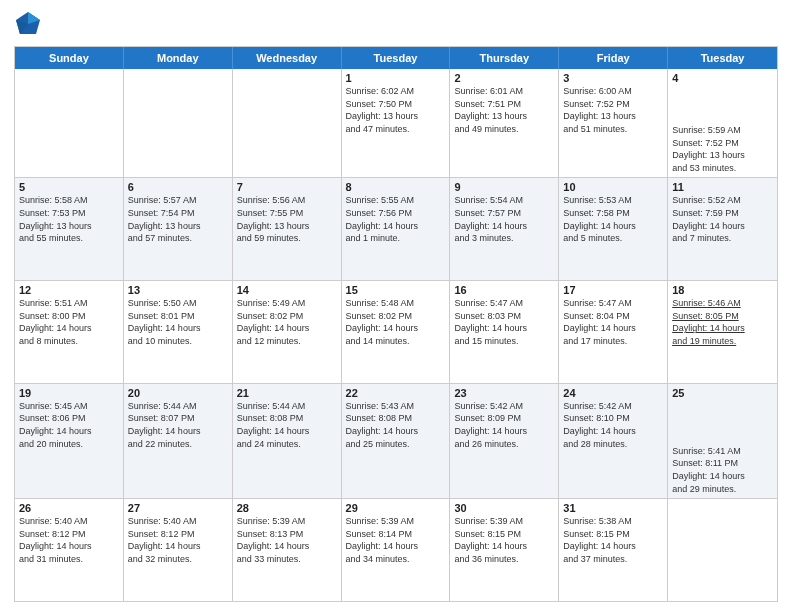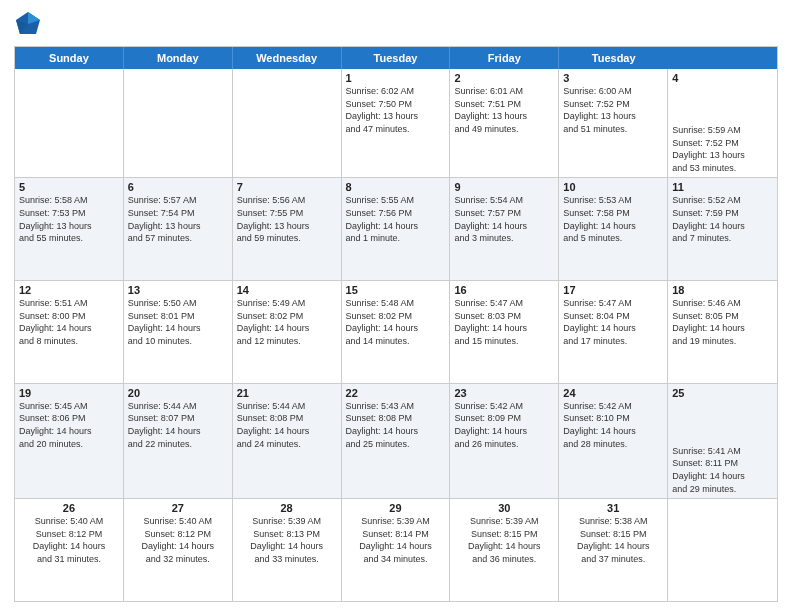--- a/index.html
+++ b/index.html
@@ -76,21 +76,21 @@
       flex: 1;
       display: flex;
       flex-direction: column;
     }
     .cal-row {
       display: grid;
       grid-template-columns: repeat(7, 1fr);
       flex: 1;
       border-bottom: 1px solid #ccc;
     }
-    .cal-row:last-child { border-bottom: none; text-align: center; }
+    .cal-row:last-child { border-bottom: none; }
     .cal-cell {
       border-right: 1px solid #ccc;
       padding: 3px 4px;
       vertical-align: top;
       font-size: 9.5px;
       color: #333;
       background: #fff;
     }
     .cal-cell:last-child { border-right: none; }
     .cal-cell.alt-bg { background: #f0f4f8; }
@@ -128,20 +128,21 @@
       <div class="cal-subtitle"></div>
     </div>
   </div>
 
   <div class="calendar">
     <div class="cal-header-row">
     <div class="cal-header-cell">Sunday</div>
         <div class="cal-header-cell">Monday</div>
         <div class="cal-header-cell">Wednesday</div>
         <div class="cal-header-cell">Tuesday</div>
+        <div class="cal-header-cell">Thursday</div>
         <div class="cal-header-cell">Friday</div>
         <div class="cal-header-cell">Tuesday</div>
       </div>
     <div class="cal-body">
     <div class="cal-row">
           <div class="cal-cell"></div>
           <div class="cal-cell"></div>
           <div class="cal-cell"></div>
           <div class="cal-cell">
             <span class="day-num">1</span>
@@ -261,21 +262,21 @@
           </div>
           <div class="cal-cell">
             <span class="day-num">17</span>
             <div class="cell-info" style="white-space: pre-line;">Sunrise: 5:47 AM
 Sunset: 8:04 PM
 Daylight: 14 hours
 and 17 minutes.</div>
           </div>
           <div class="cal-cell">
             <span class="day-num">18</span>
-            <div class="cell-info" style="white-space: pre-line;">Sunrise: 5:46 AM
+            <div class="cell-info" style="white-space: pre-line; text-decoration: underline;">Sunrise: 5:46 AM
 Sunset: 8:05 PM
 Daylight: 14 hours
 and 19 minutes.</div>
           </div>
         </div>
         <div class="cal-row">
           <div class="cal-cell alt-bg">
             <span class="day-num">19</span>
             <div class="cell-info" style="white-space: pre-line;">Sunrise: 5:45 AM
 Sunset: 8:06 PM

